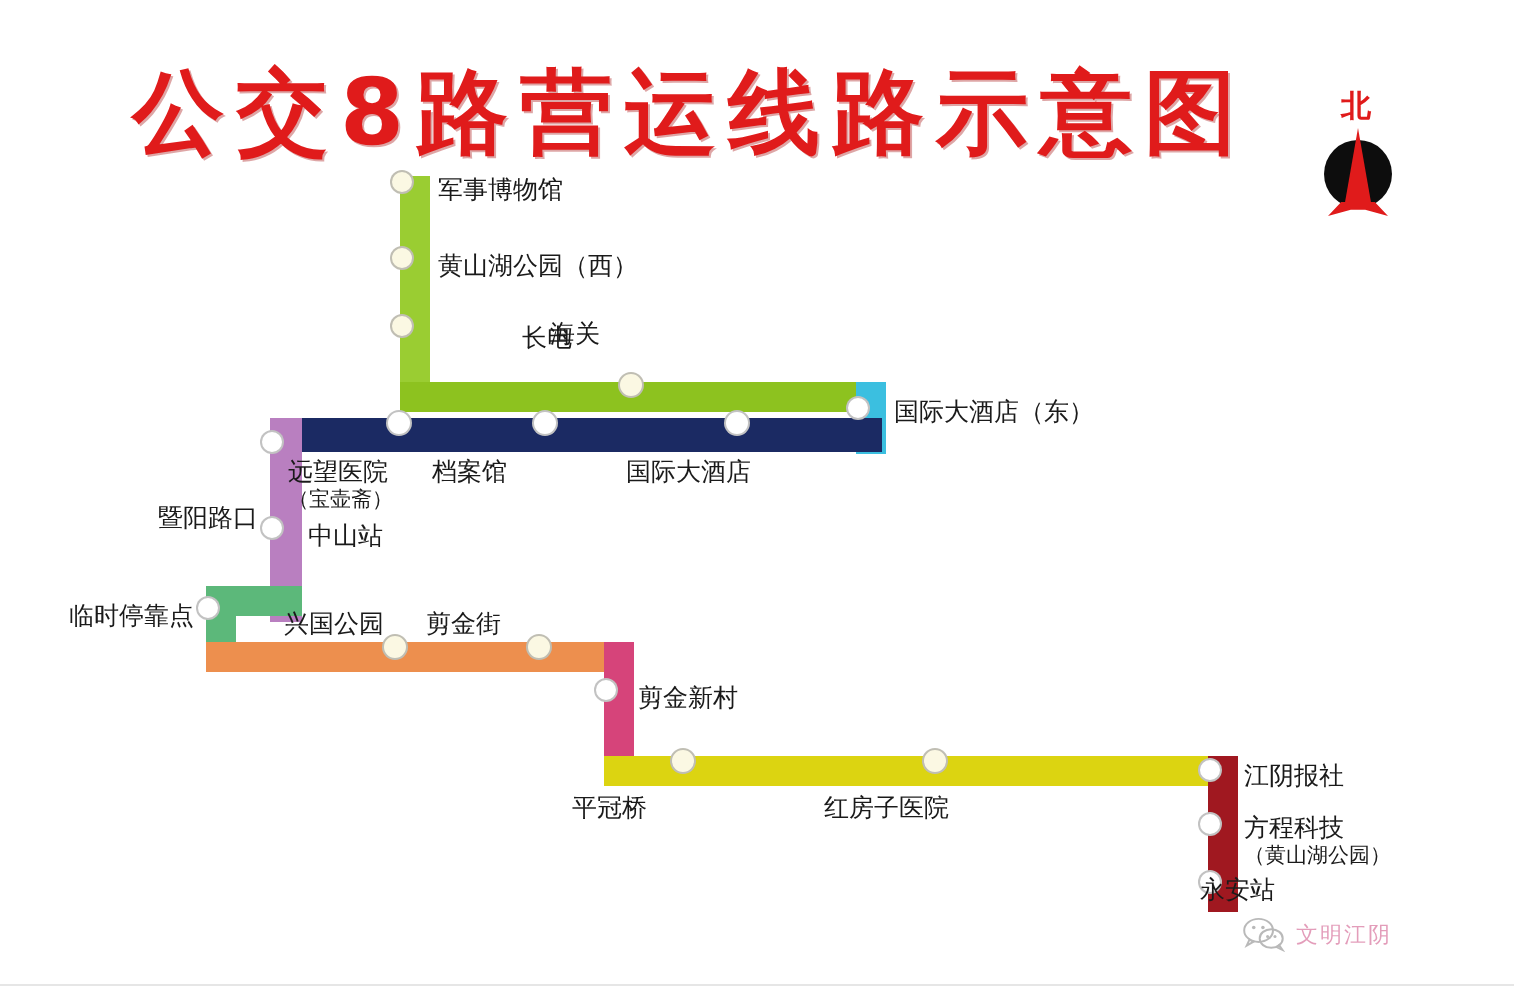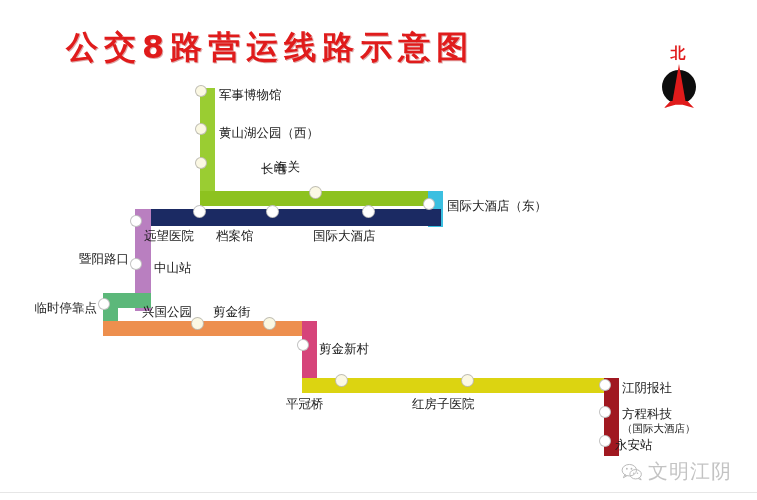--- a/index.html
+++ b/index.html
@@ -18,21 +18,21 @@
     width: 757px;
     height: 500px;
     background: #ffffff;
   }
 
   
   .title {
     position: absolute;
     left: 66px;
     top: 26px;
-    font-size: 32px;
+    font-size: 46px;
     font-weight: bold;
     letter-spacing: 6px;
     color: #e01b1b;
     white-space: nowrap;
     text-shadow: 1px 1px 0 rgba(160,0,0,0.35);
   }
 
   
   .compass {
     position: absolute;
@@ -121,22 +121,22 @@
     align-items: center;
     gap: 5px;
     opacity: 0.42;
   }
   .wm-icon {
     width: 22px;
     height: 18px;
     position: relative;
   }
   .wm-text {
-    font-size: 20px;
-    color: #737373;
+    font-size: 11px;
+    color: #be185d;
     letter-spacing: 1px;
   }
   .bottom-rule {
     position: absolute;
     left: 0;
     top: 492px;
     width: 757px;
     height: 1px;
     background: #e6e6e6;
   }
@@ -176,21 +176,21 @@
       <div class="lbl" style="top: 125px; left: 219px;"><span>黄山湖公园（西）</span></div>
       <div class="dot v cream" style="left: 195px; top: 157px;"></div>
       <div class="lbl" style="top: 159px; left: 235px; margin-left: 40px;"><span>海关</span></div>
       <div class="dot h cream" style="left: 309px; top: 186px;"></div>
       <div class="lbl center" style="top: 161px; left: 261px; width: 120px;"><span>长电</span></div>
       <div class="dot v" style="left: 423px; top: 198px;"></div>
       <div class="lbl" style="top: 198px; left: 447px;"><span>国际大酒店（东）</span></div>
       <div class="dot v" style="left: 130px; top: 215px;"></div>
       <div class="lbl right" style="top: 216px; left: 0px; width: 129px; margin-top: 35px;"><span>暨阳路口</span></div>
       <div class="dot h" style="left: 193px; top: 205px;"></div>
-      <div class="lbl center" style="top: 228px; left: 144px; width: 120px;"><span>远望医院</span></div>
+      <div class="lbl center" style="top: 228px; left: 144px; width: 120px;"><span>远望医院</span><span class="sub">（宝壶斋）</span></div>
       <div class="dot h" style="left: 266px; top: 205px;"></div>
       <div class="lbl center" style="top: 228px; left: 216px; width: 120px;"><span>档案馆</span></div>
       <div class="dot h" style="left: 362px; top: 205px;"></div>
       <div class="lbl center" style="top: 228px; left: 313px; width: 120px;"><span>国际大酒店</span></div>
       <div class="dot v" style="left: 130px; top: 258px;"></div>
       <div class="lbl" style="top: 260px; left: 154px;"><span>中山站</span></div>
       <div class="dot v" style="left: 98px; top: 298px;"></div>
       <div class="lbl right" style="top: 300px; left: 0px; width: 97px;"><span>临时停靠点</span></div>
       <div class="dot h cream" style="left: 191px; top: 317px;"></div>
       <div class="lbl center" style="top: 304px; left: 142px; width: 120px;"><span>兴国公园</span></div>
@@ -198,23 +198,23 @@
       <div class="lbl center" style="top: 304px; left: 213px; width: 120px;"><span>剪金街</span></div>
       <div class="dot v" style="left: 297px; top: 339px;"></div>
       <div class="lbl" style="top: 341px; left: 319px;"><span>剪金新村</span></div>
       <div class="dot h cream" style="left: 335px; top: 374px;"></div>
       <div class="lbl center" style="top: 396px; left: 286px; width: 120px;"><span>平冠桥</span></div>
       <div class="dot h cream" style="left: 461px; top: 374px;"></div>
       <div class="lbl center" style="top: 396px; left: 412px; width: 120px;"><span>红房子医院</span></div>
       <div class="dot v" style="left: 599px; top: 379px;"></div>
       <div class="lbl" style="top: 381px; left: 622px; font-family: Liberation Serif, serif;"><span>江阴报社</span></div>
       <div class="dot v" style="left: 599px; top: 406px;"></div>
-      <div class="lbl" style="top: 406px; left: 622px;"><span>方程科技</span><span class="sub">（国际大酒店）</span></div>
+      <div class="lbl" style="top: 406px; left: 622px;"><span>方程科技</span><span class="sub">（黄山湖公园）</span></div>
       <div class="dot v" style="left: 599px; top: 435px;"></div>
-      <div class="lbl" style="top: 437px; left: 615px;"><span>永安站</span></div>
+      <div class="lbl" style="top: 437px; left: 600px;"><span>永安站</span></div>
     </div>
 
   <div class="watermark">
     <div class="wm-icon">
       <svg viewBox="0 0 24 20" width="22" height="18" aria-hidden="true">
         <ellipse cx="9" cy="8" rx="8" ry="6.4" fill="none" stroke="#5a5a5a" stroke-width="1.1"></ellipse>
         <path d="M4 13 L2.4 16.4 L6 14.4 Z" fill="none" stroke="#5a5a5a" stroke-width="1.1"></path>
         <circle cx="6.3" cy="6.4" r="1" fill="#5a5a5a"></circle>
         <circle cx="11.4" cy="6.4" r="1" fill="#5a5a5a"></circle>
         <ellipse cx="16" cy="12.5" rx="6.4" ry="5.2" fill="none" stroke="#5a5a5a" stroke-width="1.1"></ellipse>

